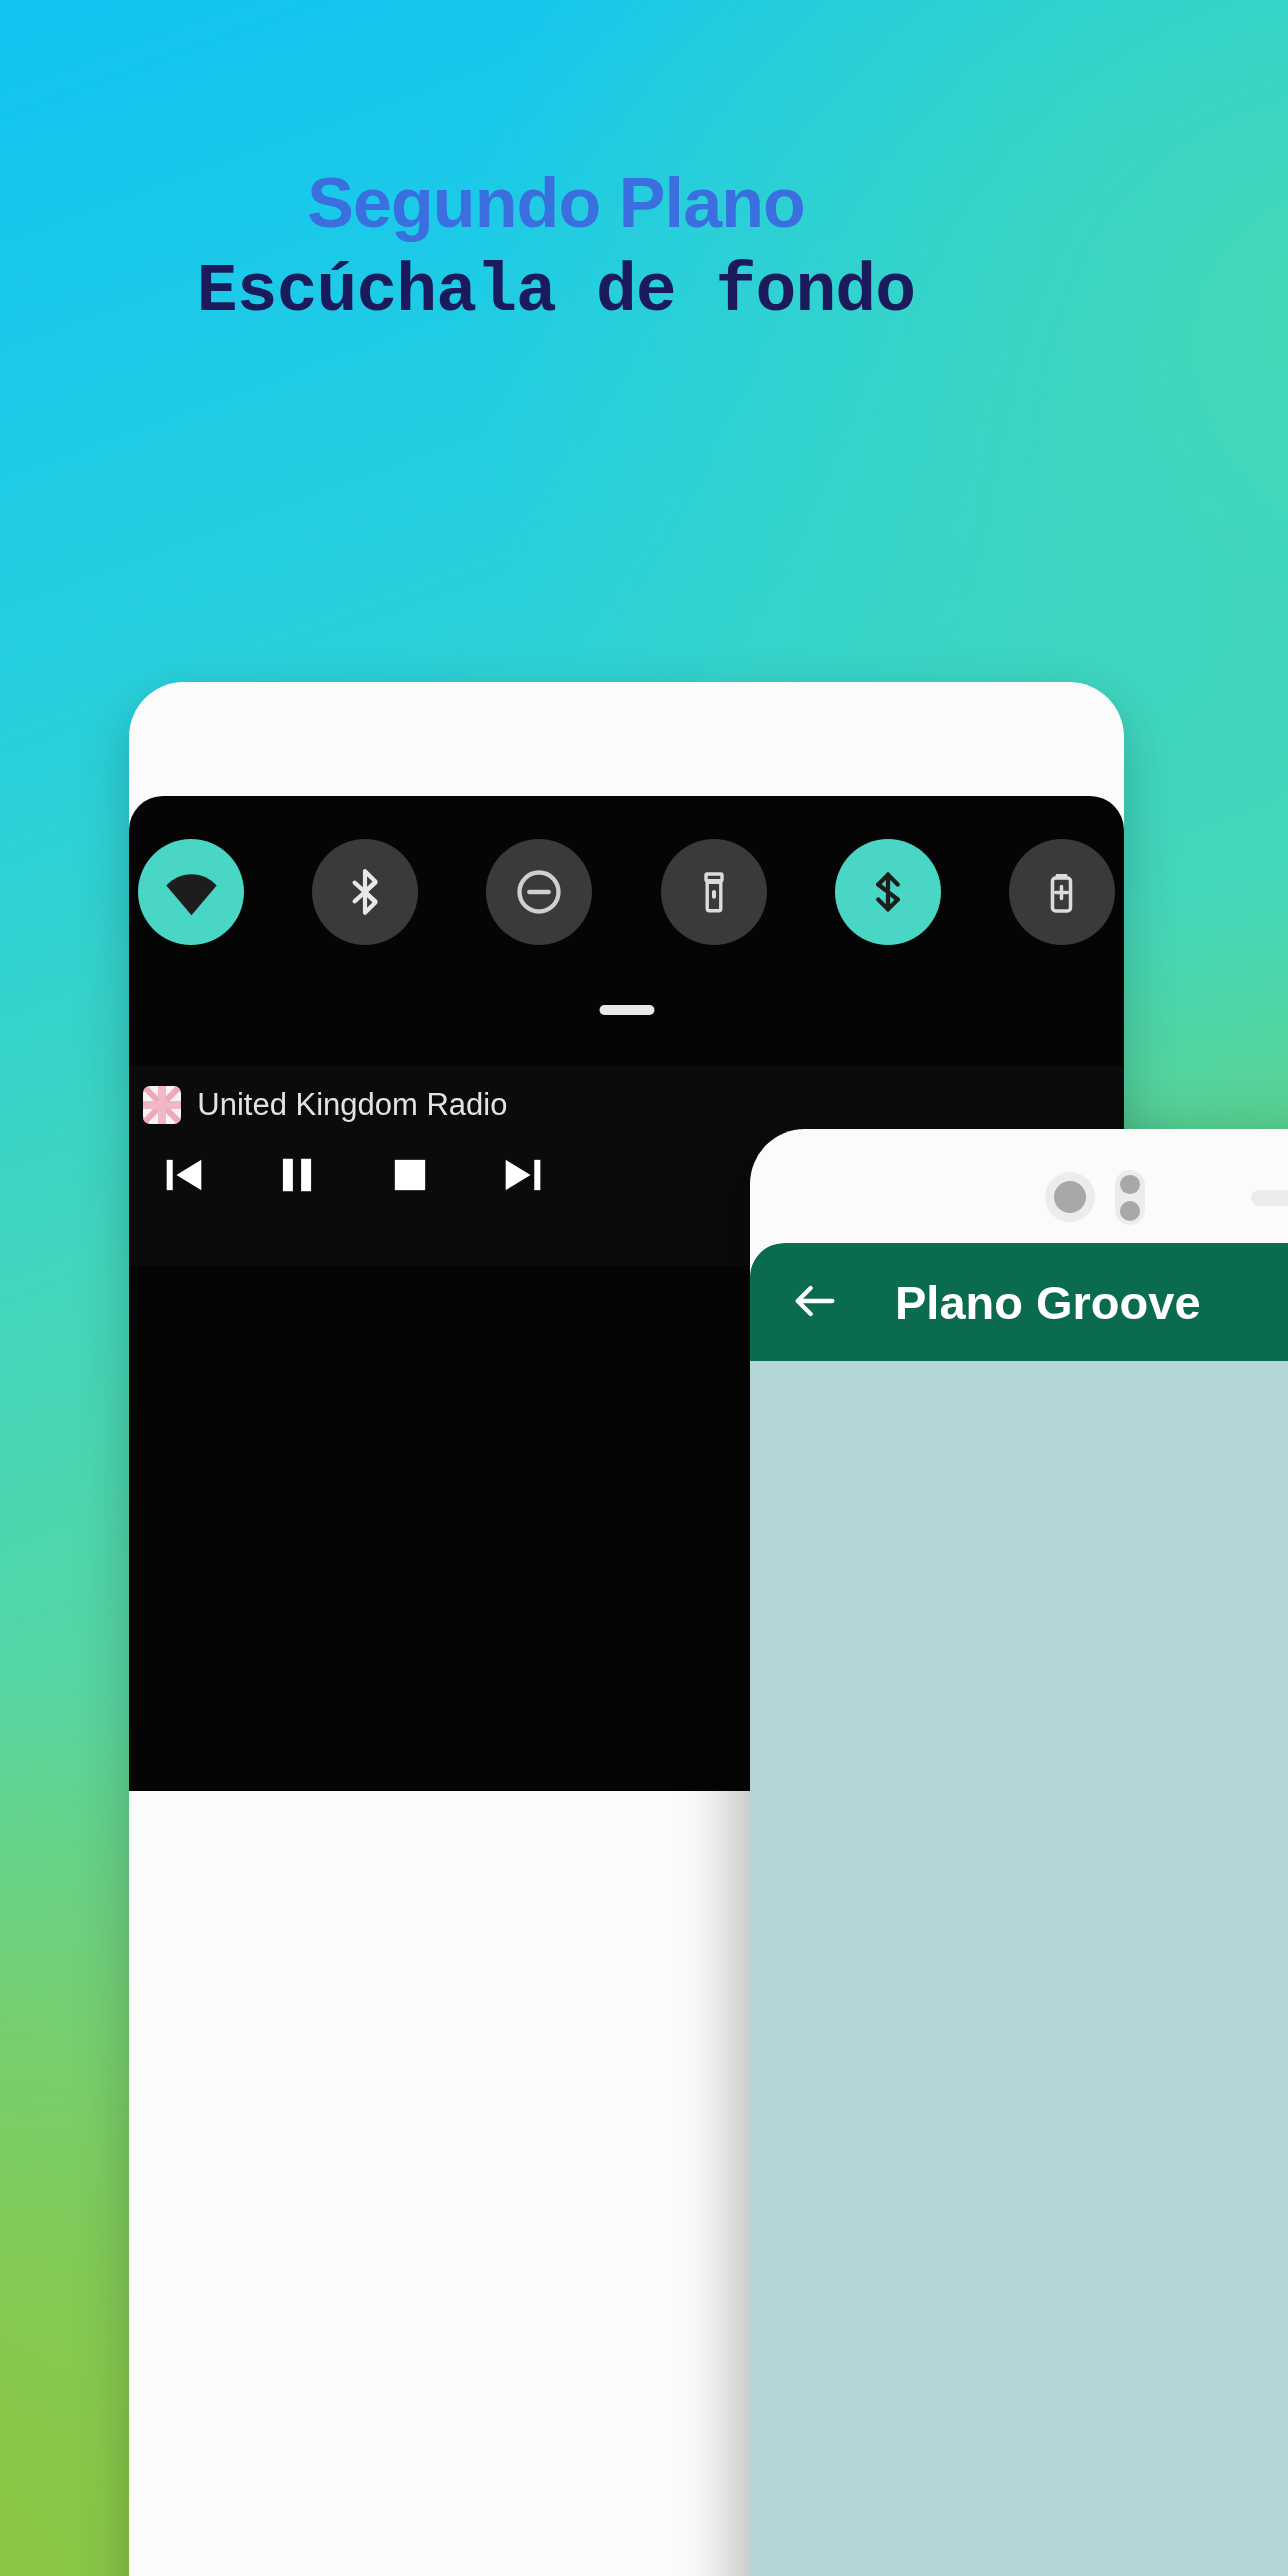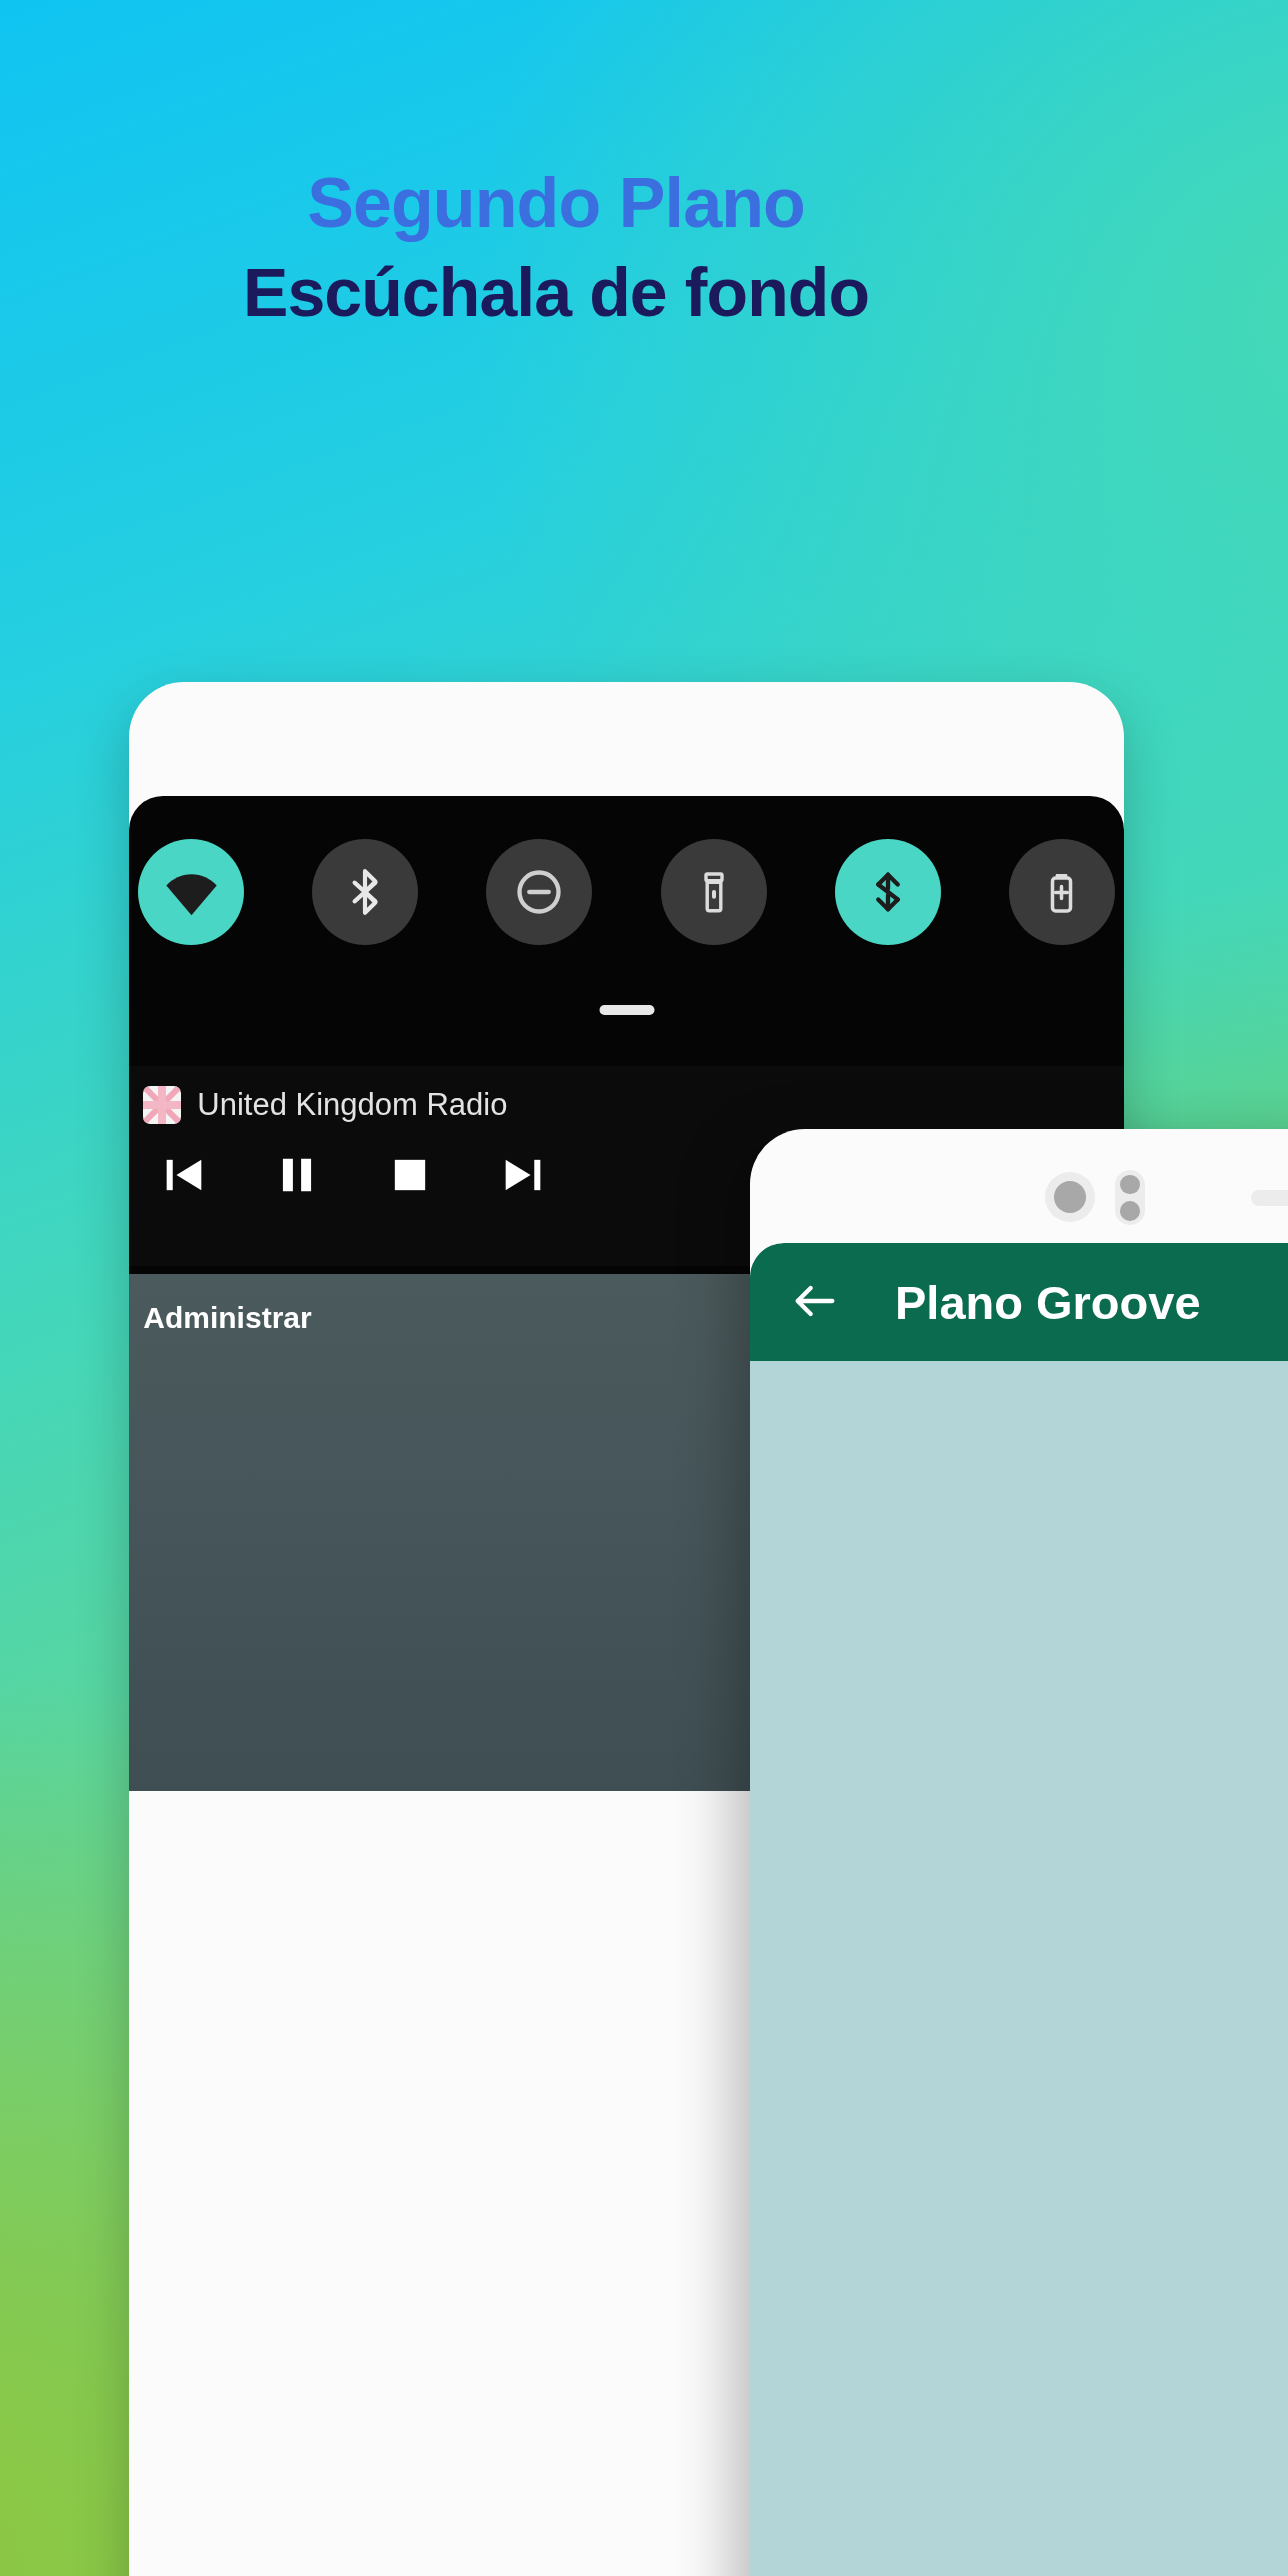--- a/index.html
+++ b/index.html
@@ -20,21 +20,21 @@
   .headings {
     position:absolute; top:166px; left:0; width:1112px;
     text-align:center; z-index:5;
   }
   .h-title {
     font-size:70px; font-weight:bold; color:#3b6fe0;
     letter-spacing:-0.9px; line-height:1.08;
   }
   .h-sub {
     font-size:68px; font-weight:bold; color:#1b1a5c;
-    letter-spacing:-0.9px; line-height:1.12; margin-top:12.5px;
+    letter-spacing:-0.9px; line-height:1.12; margin-top:12.5px;font-family:Liberation Mono, monospace;
   }
 
   
   .phone1 {
     position:absolute; left:129px; top:682px;
     width:995px; height:1968px;
     background:#fbfbfb;
     border-radius:55px 55px 0 0;
     box-shadow:0 21.5px 54px rgba(0,0,0,0.22);
     z-index:10;
@@ -279,25 +279,20 @@
           </span>
           <span>
             <svg width="52" height="52" viewBox="0 0 24 24">
               <path d="M4 5v14L15.5 12z" fill="#ffffff"></path>
               <rect x="17.2" y="5" width="2.8" height="14" fill="#ffffff"></rect>
             </svg>
           </span>
         </div>
       </div>
 
-      <div class="app-bg">
-        <div class="note-ghost">♪</div>
-        <div class="manage-label">Administrar</div>
-
-      </div>
 
     </div>
   </div>
 </div>
 
 <div class="phone2">
   <div class="cam-lens2"></div>
   <div class="sensor-pill2">
       <i></i>
       <i></i>

